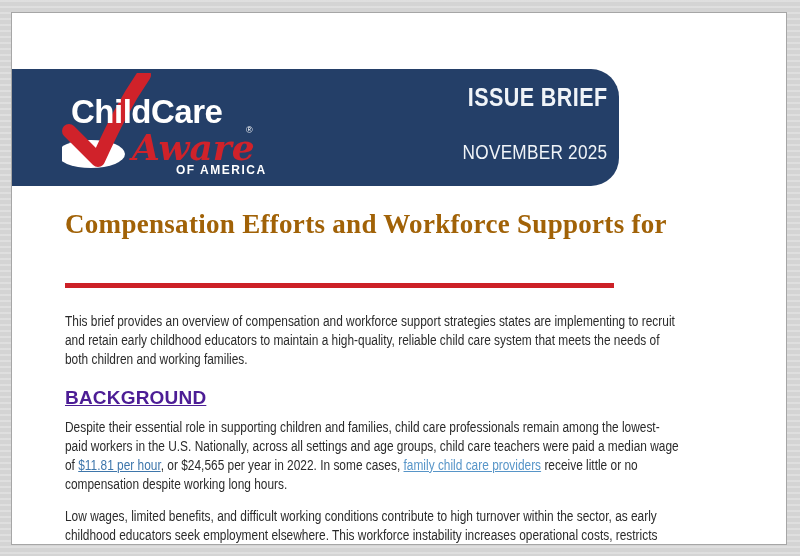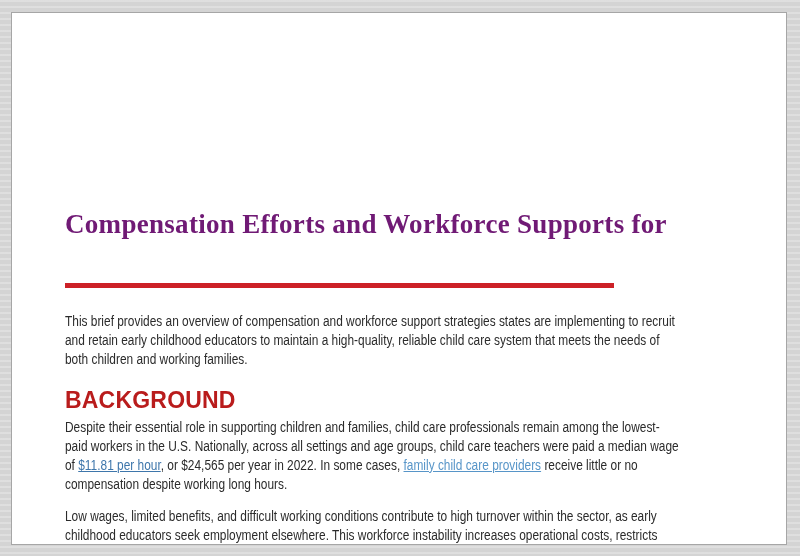--- a/index.html
+++ b/index.html
@@ -51,21 +51,21 @@
   .brief-date  { top: 72px; font-size: 20px; font-weight: 500; letter-spacing: 0.3px; }
   
   .doc-title {
     position: absolute;
     left: 53px; top: 194px;
     font-family: "Liberation Serif", "DejaVu Serif", serif;
     font-weight: bold;
     font-size: 27px;
     line-height: 34px;
     letter-spacing: 0.3px;
-    color: #701a75;
+    color: #a16207;
   }
   .doc-title .line { white-space: pre; }
   .red-rule {
     position: absolute;
     left: 53px; top: 270px;
     width: 549px; height: 5px;
     background: #cc2127;
   }
   
   .bodyblock {
@@ -75,39 +75,54 @@
     font-size: 14px;
     line-height: 19px;
     transform: scaleX(0.85);
     transform-origin: 0 0;
   }
   .bodyblock .line { white-space: pre; }
   .intro-par { top: 299px; }
   .bg-heading {
     position: absolute;
     left: 53px; top: 374px;
-    font-size: 23px;
+    font-size: 19px;
     font-weight: bold;
     letter-spacing: 0.2px;
-    color: #b91c1c;
+    color: #4c1d95;
+    text-decoration: underline;
   }
   .par-1 { top: 405px; }
   .par-2 { top: 494px; }
   .doc-link {
     text-decoration: underline;
     cursor: pointer;
   }
   .link-1 { color: #3e76ab; }
   .link-2 { color: #5795c8; }
 </style>
 </head>
 <body>
 
 <div class="page">
 
+  <div class="band">
+
+    <svg class="logo-svg" viewBox="0 0 210 105" aria-hidden="true">
+      <ellipse cx="29" cy="81" rx="34" ry="14" fill="#ffffff"></ellipse>
+      <path d="M7 58 L36 87 C 52 52 64 28 82 2" fill="none" stroke="#d0222a" stroke-width="14" stroke-linecap="round" stroke-linejoin="round"></path>
+      <text x="9" y="50" font-size="33" font-weight="bold" letter-spacing="-0.5" fill="#ffffff" font-family="Liberation Sans, DejaVu Sans, sans-serif">ChildCare</text>
+      <text x="70" y="87" font-size="36" font-weight="bold" font-style="italic" fill="#d0222a" font-family="DejaVu Serif, Liberation Serif, serif">Aware</text>
+      <text x="184" y="60" font-size="9" fill="#ffffff" font-family="Liberation Sans, DejaVu Sans, sans-serif">®</text>
+      <text x="114" y="101" font-size="12" font-weight="bold" letter-spacing="1.5" fill="#ffffff" font-family="Liberation Sans, DejaVu Sans, sans-serif">OF AMERICA</text>
+    </svg>
+
+    <div class="hdr-right issue-brief">ISSUE BRIEF</div>
+    <div class="hdr-right brief-date">NOVEMBER 2025</div>
+  </div>
 
   <div class="doc-title">
     <div class="line">Compensation Efforts and Workforce Supports for</div>
   </div>
 
   <div class="red-rule"></div>
 
   <div class="bodyblock intro-par">
     <div class="line">This brief provides an overview of compensation and workforce support strategies states are implementing to recruit</div>
     <div class="line">and retain early childhood educators to maintain a high-quality, reliable child care system that meets the needs of</div>

